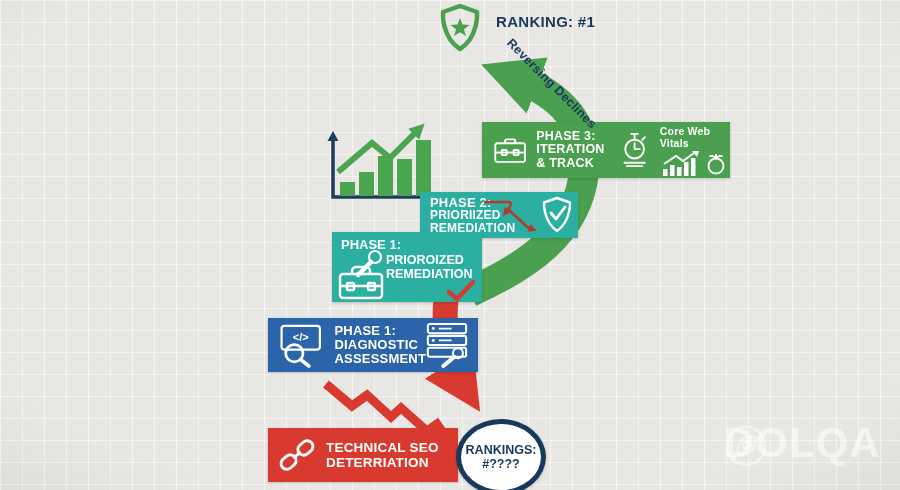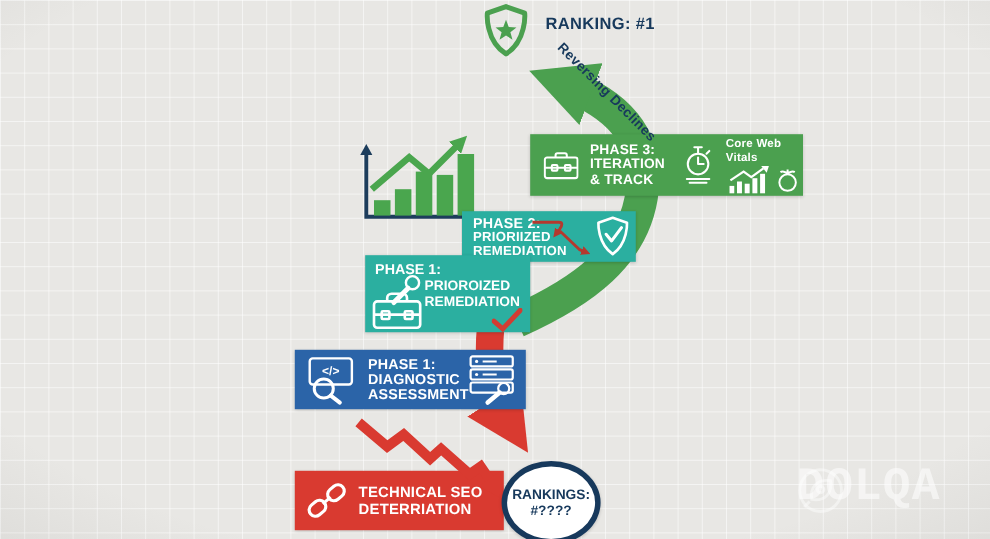--- a/index.html
+++ b/index.html
@@ -44,21 +44,21 @@
   .cwv{margin-left:12px;display:flex;flex-direction:column;align-items:center;}
   .cwv .cwv-label{font-size:10.5px;font-weight:700;margin-bottom:2px;letter-spacing:.2px;}
   .cwv .cwv-row{display:flex;align-items:flex-end;gap:3px;}
   
   #rankings-oval{left:456px;top:419px;width:80px;height:66px;background:#fff;
      border:5px solid #17395c;border-radius:50%;display:flex;flex-direction:column;
      align-items:center;justify-content:center;color:#17395c;font-weight:700;
      font-size:12.5px;line-height:14px;box-shadow:0 1px 3px rgba(0,0,0,.2);}
   
   #watermark{left:724px;top:418px;width:170px;height:54px;color:rgba(255,255,255,.55);
-     font-size:42px;font-weight:700;letter-spacing:1px;line-height:50px;font-family:Liberation Mono, monospace;}
+     font-size:42px;font-weight:700;letter-spacing:1px;line-height:50px;}
   #watermark .rocket{position:absolute;left:-1px;top:5px;opacity:.8;}
   
   #vignette{left:0;top:0;width:900px;height:490px;pointer-events:none;
      background:radial-gradient(ellipse 115% 115% at 50% 45%,
         rgba(0,0,0,0) 52%, rgba(95,95,92,.16) 82%, rgba(70,70,68,.32) 100%);}
 </style>
 </head>
 <body>
 
 <div id="stage">

